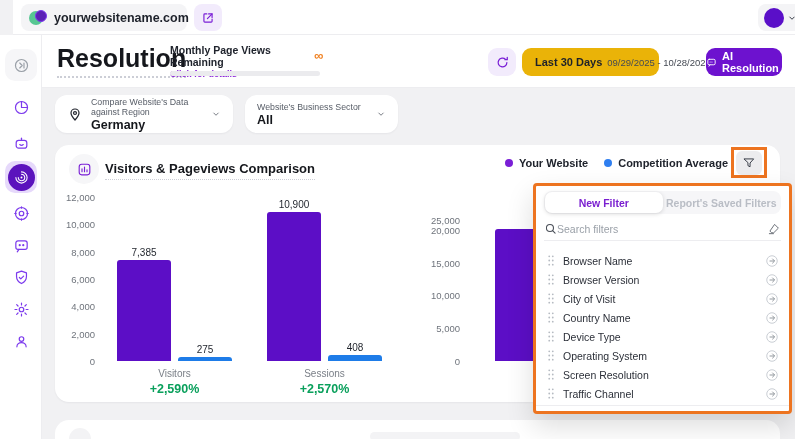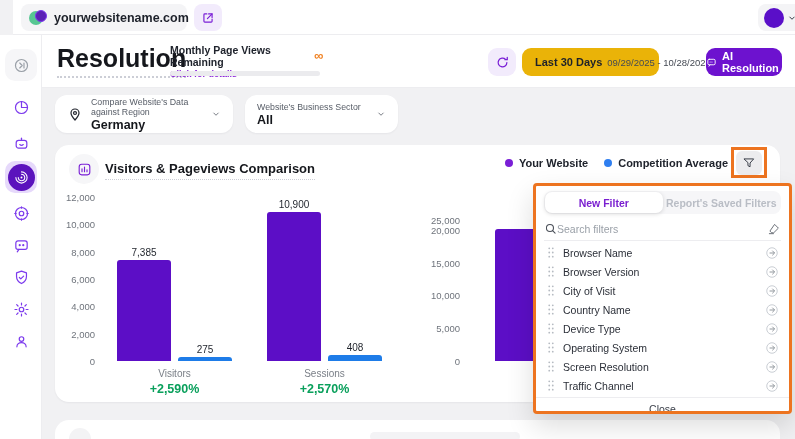--- a/index.html
+++ b/index.html
@@ -73,21 +73,21 @@
 
   
   .panel { position:absolute; left:533px; top:183px; width:259px; height:231px; background:#fff; border:3px solid #ed7420; border-radius:4px; box-shadow:0 12px 28px rgba(0,0,0,.14); z-index:10; overflow:hidden; }
   .tabs { margin:5px 8px 0 8px; height:23px; background:#f6f6f8; border-radius:8px; display:flex; padding:1px; }
   .tab { flex:1; display:flex; align-items:center; justify-content:center; font-size:10.5px; cursor:pointer; border-radius:7px; }
   .tab.active { background:#fff; color:#7a1fd0; font-weight:700; box-shadow:0 1px 4px rgba(0,0,0,.15); }
   .tab.inactive { color:#b9bdc5; font-weight:600; }
   .searchrow { margin:3px 8px 0 8px; height:24px; display:flex; align-items:center; border-bottom:1px solid #ededf0; }
   .searchrow input { flex:1; border:none; outline:none; font-size:10.5px; color:#2b2f38; font-family:"Liberation Sans", sans-serif; background:transparent; }
   .searchrow input::placeholder { color:#9aa0a8; }
-  .flist { margin-top:2px; }
+  .flist { margin-top:10px; }
   .frow { height:19px; display:flex; align-items:center; padding:0 10px; cursor:pointer; }
   .frow .flab { font-size:10.5px; color:#2b2f38; margin-left:7px; }
   .frow .fgo { margin-left:auto; }
   .close-row { border-top:1px solid #ededf0; height:22px; display:flex; align-items:center; justify-content:center; font-size:10.5px; color:#3a3f49; cursor:pointer; margin-top:2px; }
 
   
   .bottom-card { position:absolute; left:55px; top:420px; width:725px; height:30px; background:#fff; border-radius:14px 14px 0 0; z-index:0; }
   .bc-circle { position:absolute; left:14px; top:8px; width:22px; height:22px; border-radius:50%; background:#f3f3f5; }
   .bc-pill { position:absolute; left:315px; top:12px; width:150px; height:9px; border-radius:5px; background:#f3f3f5; }
 

